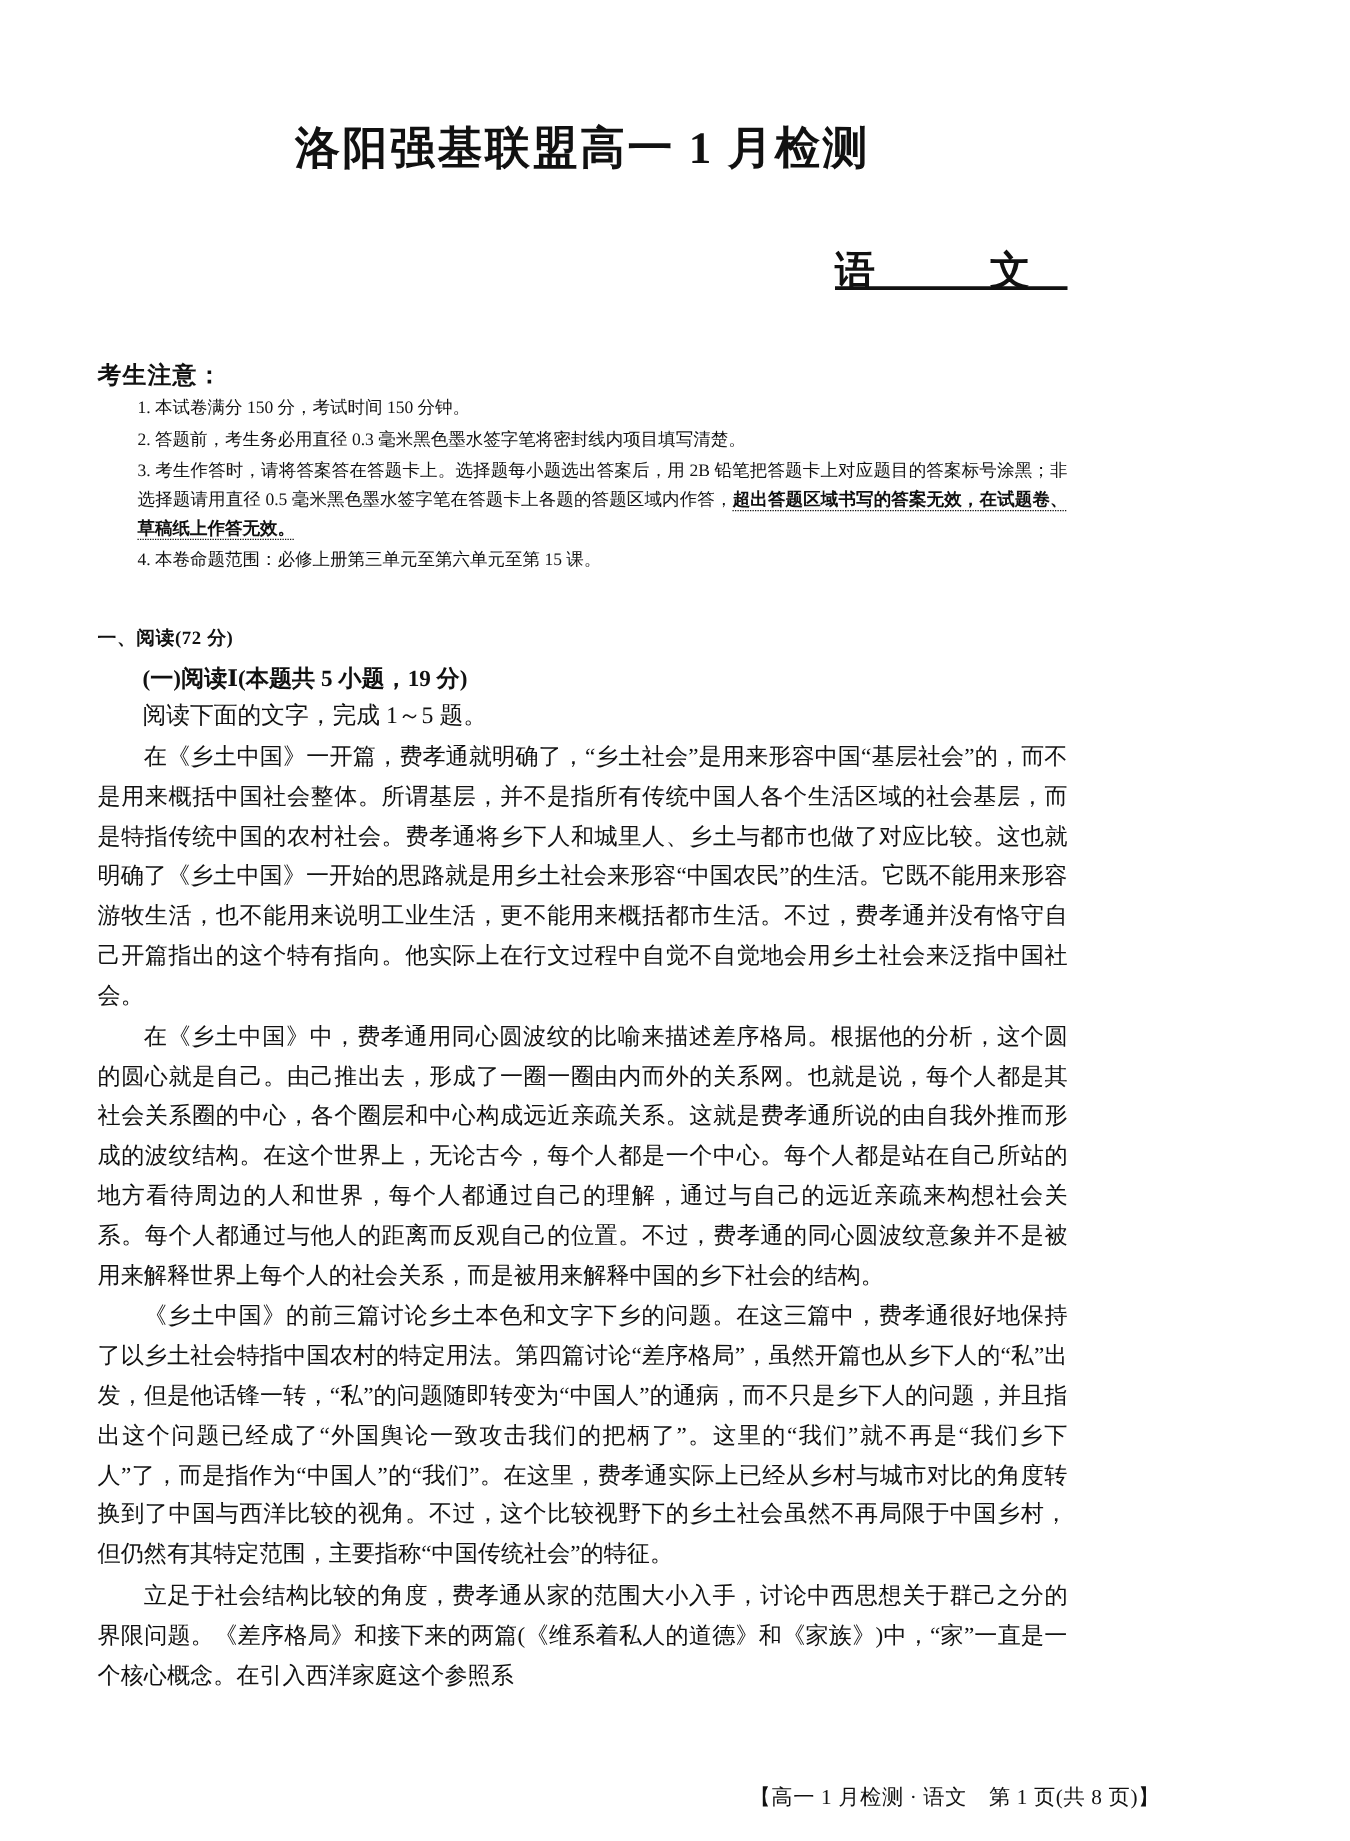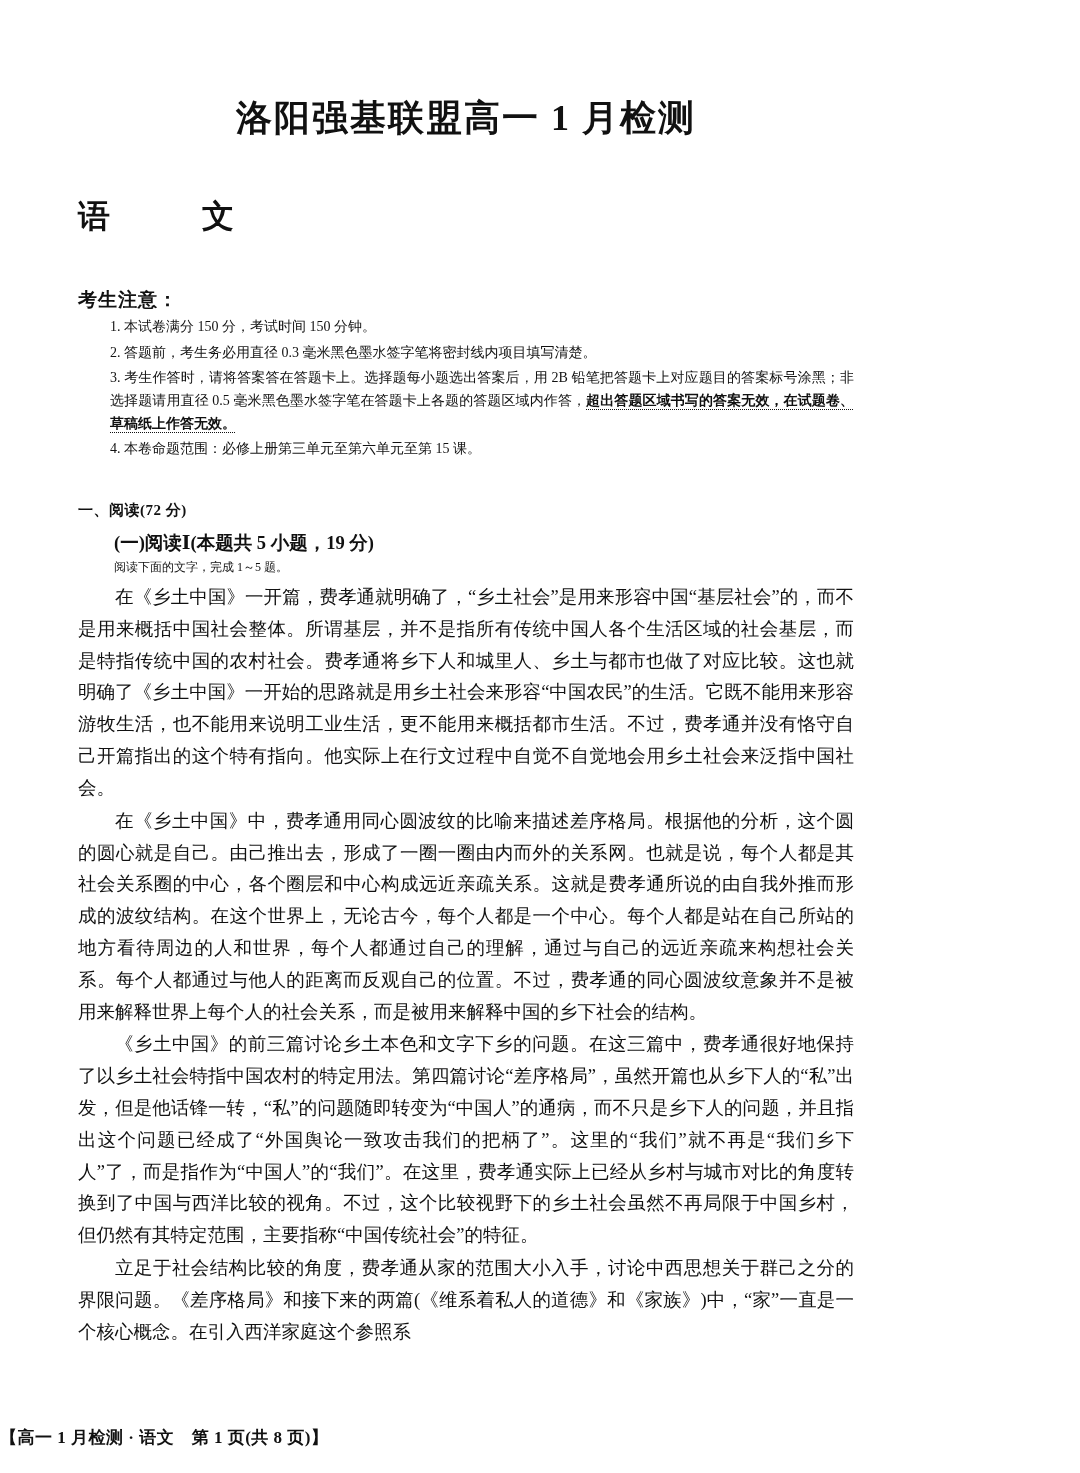--- a/index.html
+++ b/index.html
@@ -24,25 +24,26 @@
   }
   .exam-title {
     text-align: center;
     font-size: 36px;
     font-weight: bold;
     letter-spacing: 2px;
     margin: 24px 0 0 0;
     font-family: "Liberation Serif", "DejaVu Serif", serif;
   }
   .subject-title {
-    text-align: left;
+    text-align: right;
     font-size: 32px;
     font-weight: bold;
     letter-spacing: 30px;
     margin: 52px 0 0 0;
+    text-decoration: underline;
   }
   .notice-head {
     font-size: 19px;
     font-weight: bold;
     margin: 48px 0 0 0;
     letter-spacing: 1px;
   }
   .notice-list {
     margin: 0;
     padding: 0;
@@ -70,40 +71,40 @@
     margin: 40px 0 10px 0;
     letter-spacing: 0.5px;
   }
   .sub-head {
     font-size: 18.5px;
     margin: 8px 0 4px 0;
     padding-left: 36px;
     font-weight: bold;
   }
   .instr {
-    font-size: 12px;
+    font-size: 19px;
     margin: 4px 0 6px 0;
     padding-left: 36px;
   }
   .para {
     font-size: 18.5px;
     line-height: 1.72;
     text-align: justify;
     text-justify: inter-ideograph;
     margin: 0 0 1px 0;
     text-indent: 37px;
   }
   .footer {
     position: absolute;
     left: 0;
     right: 0;
     bottom: 24px;
-    text-align: left;
+    text-align: right;
     font-size: 17px;
-    font-weight: bold;
+    font-weight: normal;
     letter-spacing: 0.5px;
   }
 </style>
 </head>
 <body>
 
 <div class="page">
 
   <div class="exam-title">洛阳强基联盟高一 1 月检测</div>
 

